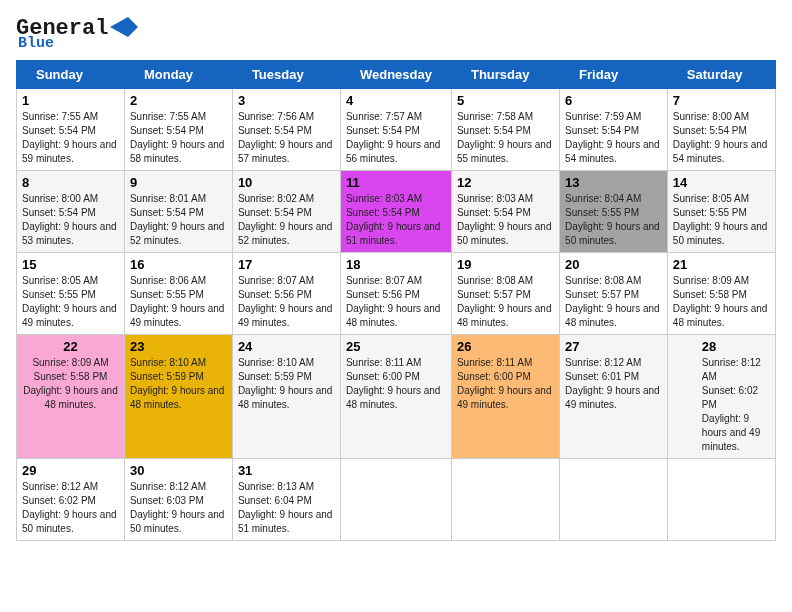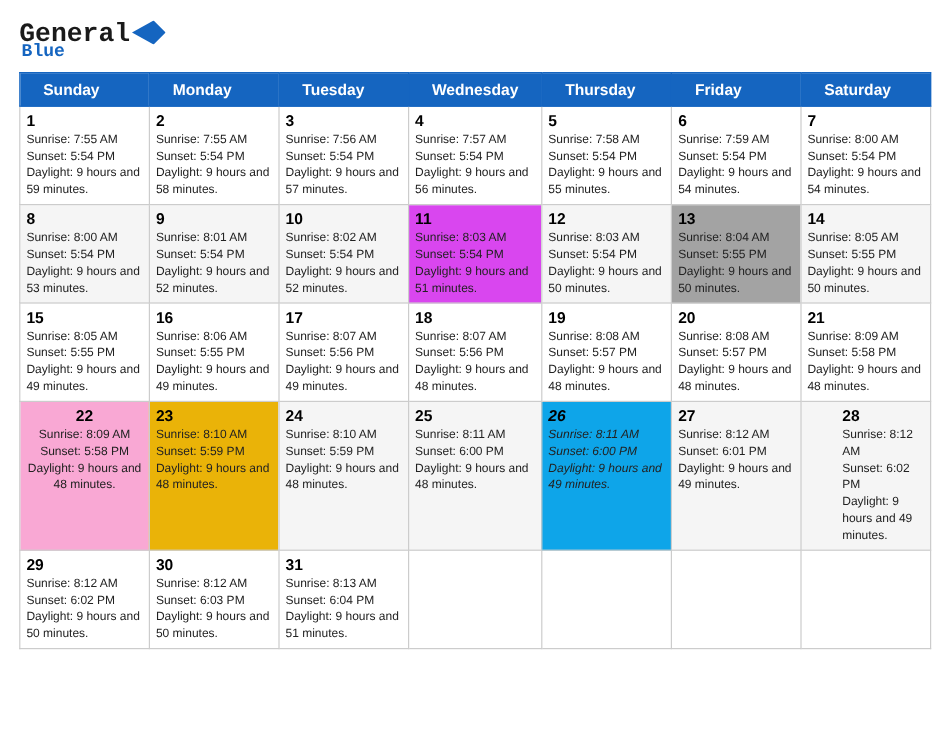--- a/index.html
+++ b/index.html
@@ -306,21 +306,21 @@
         </div>
       </td>
         <td style="background: rgb(245, 245, 245);">
         <span class="day-num">25</span>
         <div class="day-info">
           Sunrise: 8:11 AM<br>
           Sunset: 6:00 PM<br>
           Daylight: 9 hours and 48 minutes.
         </div>
       </td>
-        <td style="background: #0ea5e9; font-style: italic;">
+        <td style="background: #fdba74;">
         <span class="day-num">26</span>
         <div class="day-info">
           Sunrise: 8:11 AM<br>
           Sunset: 6:00 PM<br>
           Daylight: 9 hours and 49 minutes.
         </div>
       </td>
         <td style="background: rgb(245, 245, 245);">
         <span class="day-num">27</span>
         <div class="day-info">

